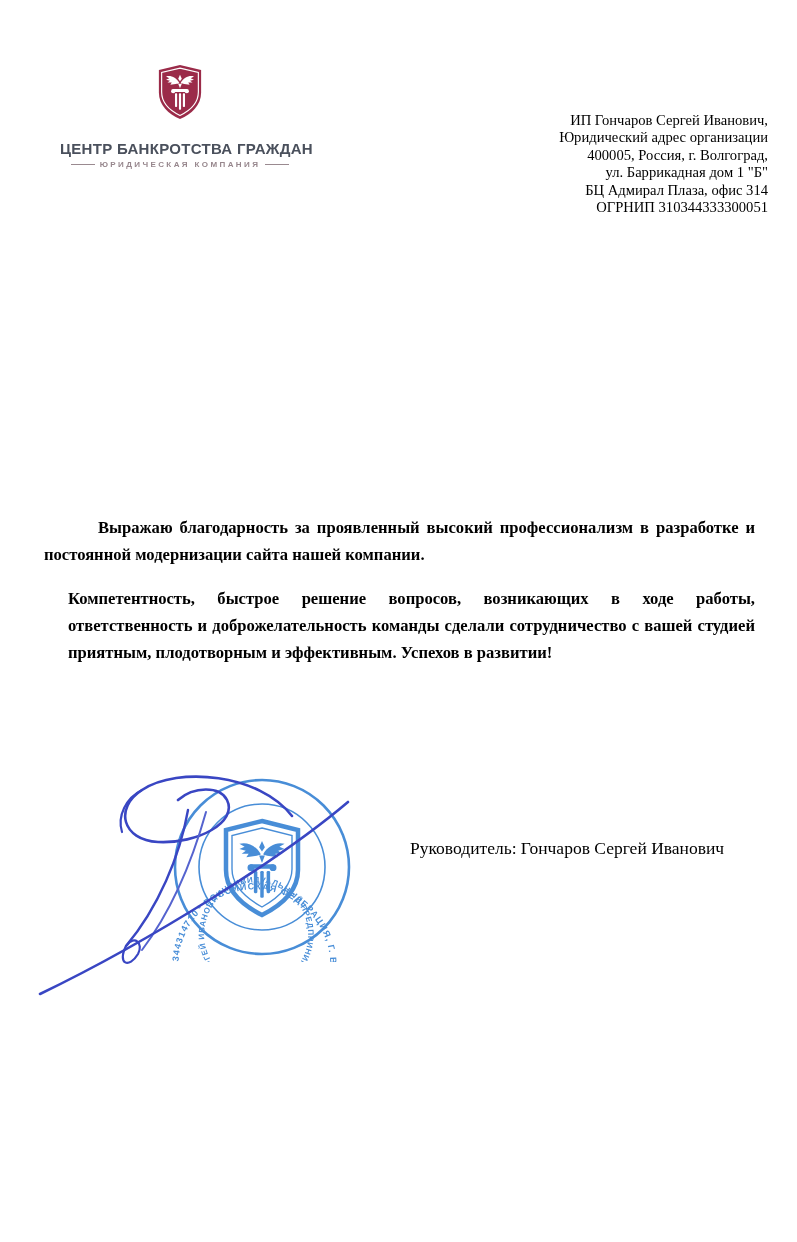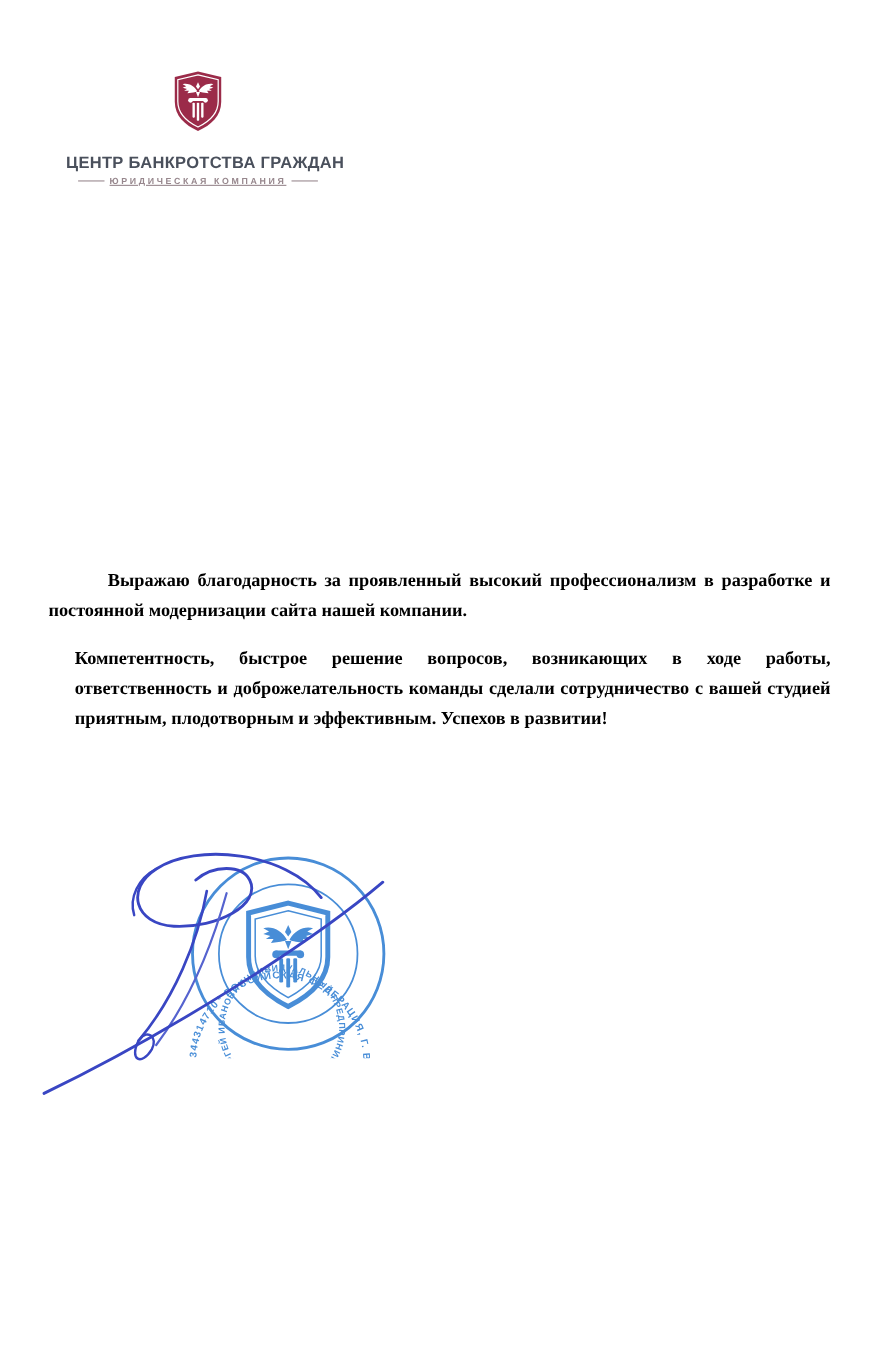--- a/index.html
+++ b/index.html
@@ -13,21 +13,21 @@
   .logo-block { position:absolute; left:60px; top:64px; width:240px; text-align:center; }
   .logo-emblem { display:block; margin:0 auto; }
   .logo-title {
     margin-top:20px; font-family:"Liberation Sans", sans-serif; font-weight:bold;
     font-size:15px; letter-spacing:.3px; color:#4a505c; white-space:nowrap;
   }
   .logo-subtitle-row { margin-top:3px; display:flex; align-items:center; justify-content:center; gap:5px; }
   .logo-rule { width:24px; height:1px; background:#9a8a90; }
   .logo-subtitle {
     font-family:"Liberation Sans", sans-serif; font-size:8px; font-weight:bold;
-    letter-spacing:2.4px; color:#97878d; white-space:nowrap;text-decoration:underline;
+    letter-spacing:2.4px; color:#97878d; white-space:nowrap;
   }
   
   .sender { position:absolute; right:29px; top:112px; text-align:right; font-size:14.6px; line-height:17.4px; }
   
   .letter-title {
     position:absolute; left:0; right:0; top:440px; text-align:center;
     font-size:29px; font-weight:bold; font-style:italic;
   }
   .letter-body { position:absolute; left:44px; right:42px; top:514px; font-size:16.6px; line-height:27px; text-align:justify;font-weight:bold; }
   .letter-body .p1 { text-indent:54px; }
@@ -73,20 +73,28 @@
       </g>
     </svg>
     <div class="logo-title">ЦЕНТР БАНКРОТСТВА ГРАЖДАН</div>
     <div class="logo-subtitle-row">
       <span class="logo-rule"></span>
       <span class="logo-subtitle">ЮРИДИЧЕСКАЯ КОМПАНИЯ</span>
       <span class="logo-rule"></span>
     </div>
   </div>
 
+  <div class="sender">
+    <div>ИП Гончаров Сергей Иванович,</div>
+    <div>Юридический адрес организации</div>
+    <div>400005, Россия, г. Волгоград,</div>
+    <div>ул. Баррикадная дом 1 "Б"</div>
+    <div>БЦ Адмирал Плаза, офис 314</div>
+    <div>ОГРНИП 310344333300051</div>
+  </div>
 
 
   <div class="letter-body">
     <p class="p1">Выражаю благодарность за проявленный высокий профессионализм в разработке и постоянной модернизации сайта нашей компании.</p>
     <p class="p2">Компетентность, быстрое решение вопросов, возникающих в ходе работы, ответственность и доброжелательность команды сделали сотрудничество с вашей студией приятным, плодотворным и эффективным. Успехов в развитии!</p>
   </div>
 
   <svg class="stamp" width="190" height="190" viewBox="0 0 190 190">
     <g stroke="#2f7ed2" fill="none">
       <circle cx="95" cy="95" r="87" stroke-width="2.6"></circle>
@@ -116,14 +124,15 @@
     <g fill="none" stroke="#3946c3" stroke-linecap="round">
       <path stroke-width="2.6" d="M 262,58 C 230,16 148,8 112,32 C 84,50 92,82 128,84 C 168,86 208,64 197,42 C 190,28 164,28 148,42"></path>
       <path stroke-width="2.2" d="M 112,32 C 96,40 87,58 92,74"></path>
       <path stroke-width="2.4" d="M 158,52 C 150,98 128,150 96,188"></path>
       <path stroke-width="2.0" stroke="#5563cf" d="M 176,54 C 162,104 142,152 112,192"></path>
       <path stroke-width="2.2" d="M 96,188 C 87,206 99,211 108,196 C 114,185 104,177 97,187"></path>
       <path stroke-width="2.6" d="M 318,44 C 252,100 122,182 10,236"></path>
     </g>
   </svg>
 
+  <div class="signer-line">Руководитель: Гончаров Сергей Иванович</div>
 
 </div>
 
 </body></html>

